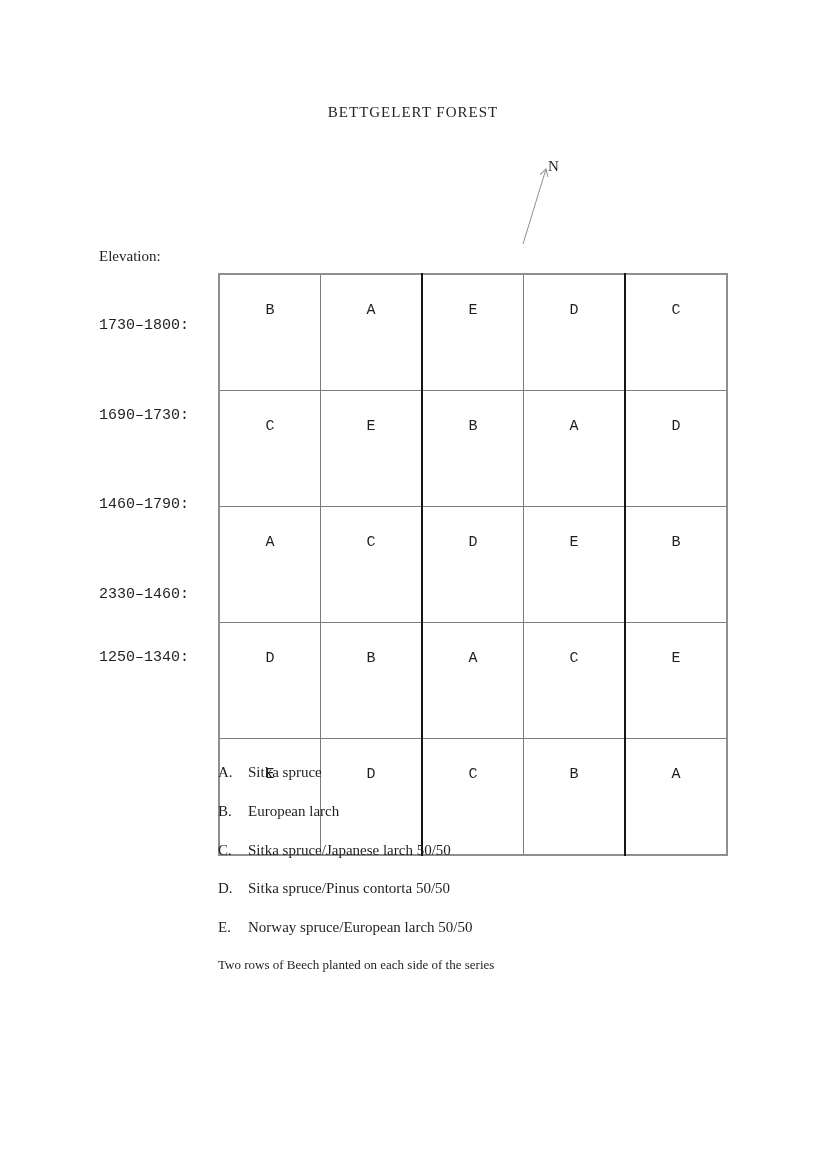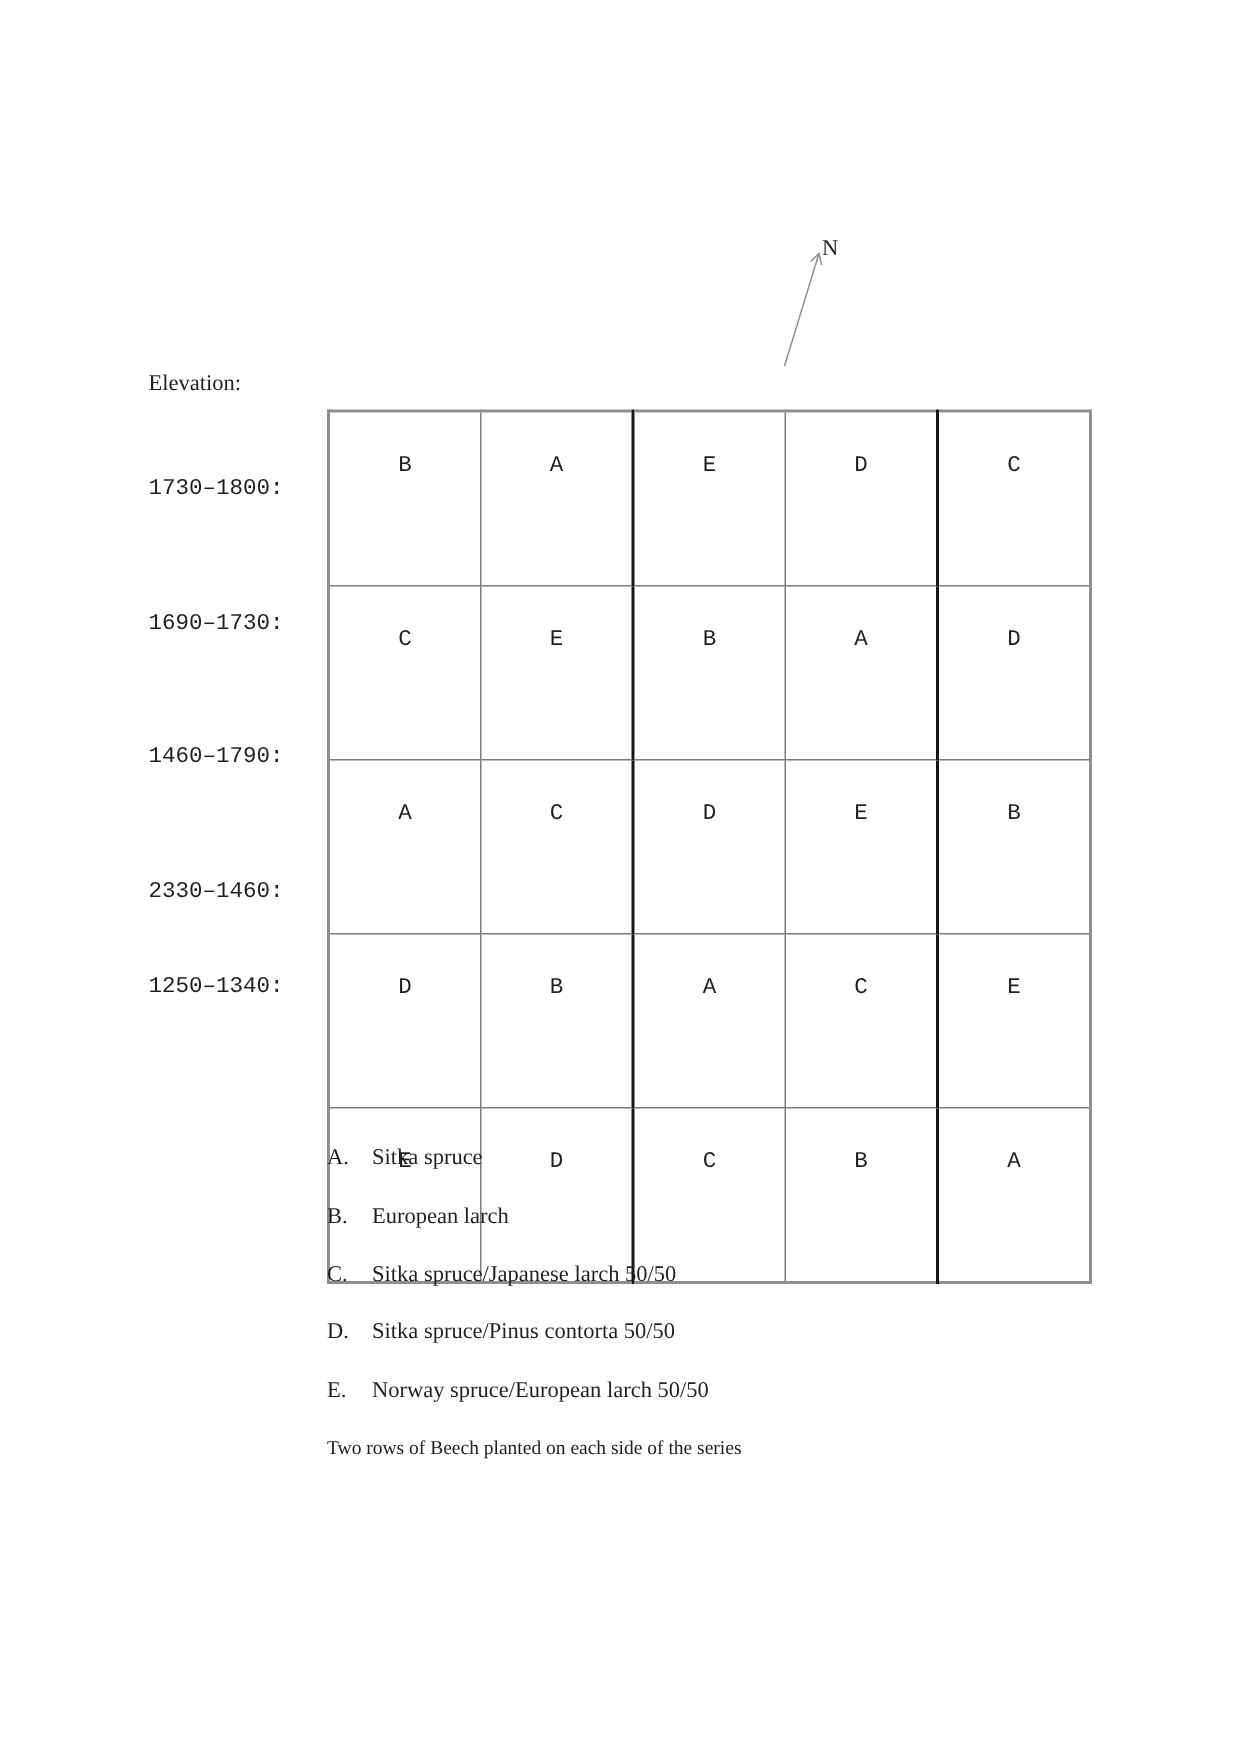--- a/index.html
+++ b/index.html
@@ -48,20 +48,21 @@
   .legend-note{
     position:absolute;left:218px;top:957px;font-size:13px;line-height:16px;white-space:nowrap;
   }
 </style>
 </head>
 <body>
 
 <div class="page">
 
   <div class="doc-title">
+    <div>BETTGELERT FOREST</div>
   </div>
 
   <svg class="compass-svg" width="60" height="95" viewBox="0 0 60 95">
     <defs>
       <marker id="ah" orient="auto" markerWidth="12" markerHeight="12" refX="7" refY="4">
         <path d="M0,0 L7,4 L0,8" fill="none" stroke="#8f8f8f" stroke-width="1"></path>
       </marker>
     </defs>
     <line x1="18" y1="84" x2="41" y2="9" stroke="#8f8f8f" stroke-width="1" marker-end="url(#ah)"></line>
   </svg>

